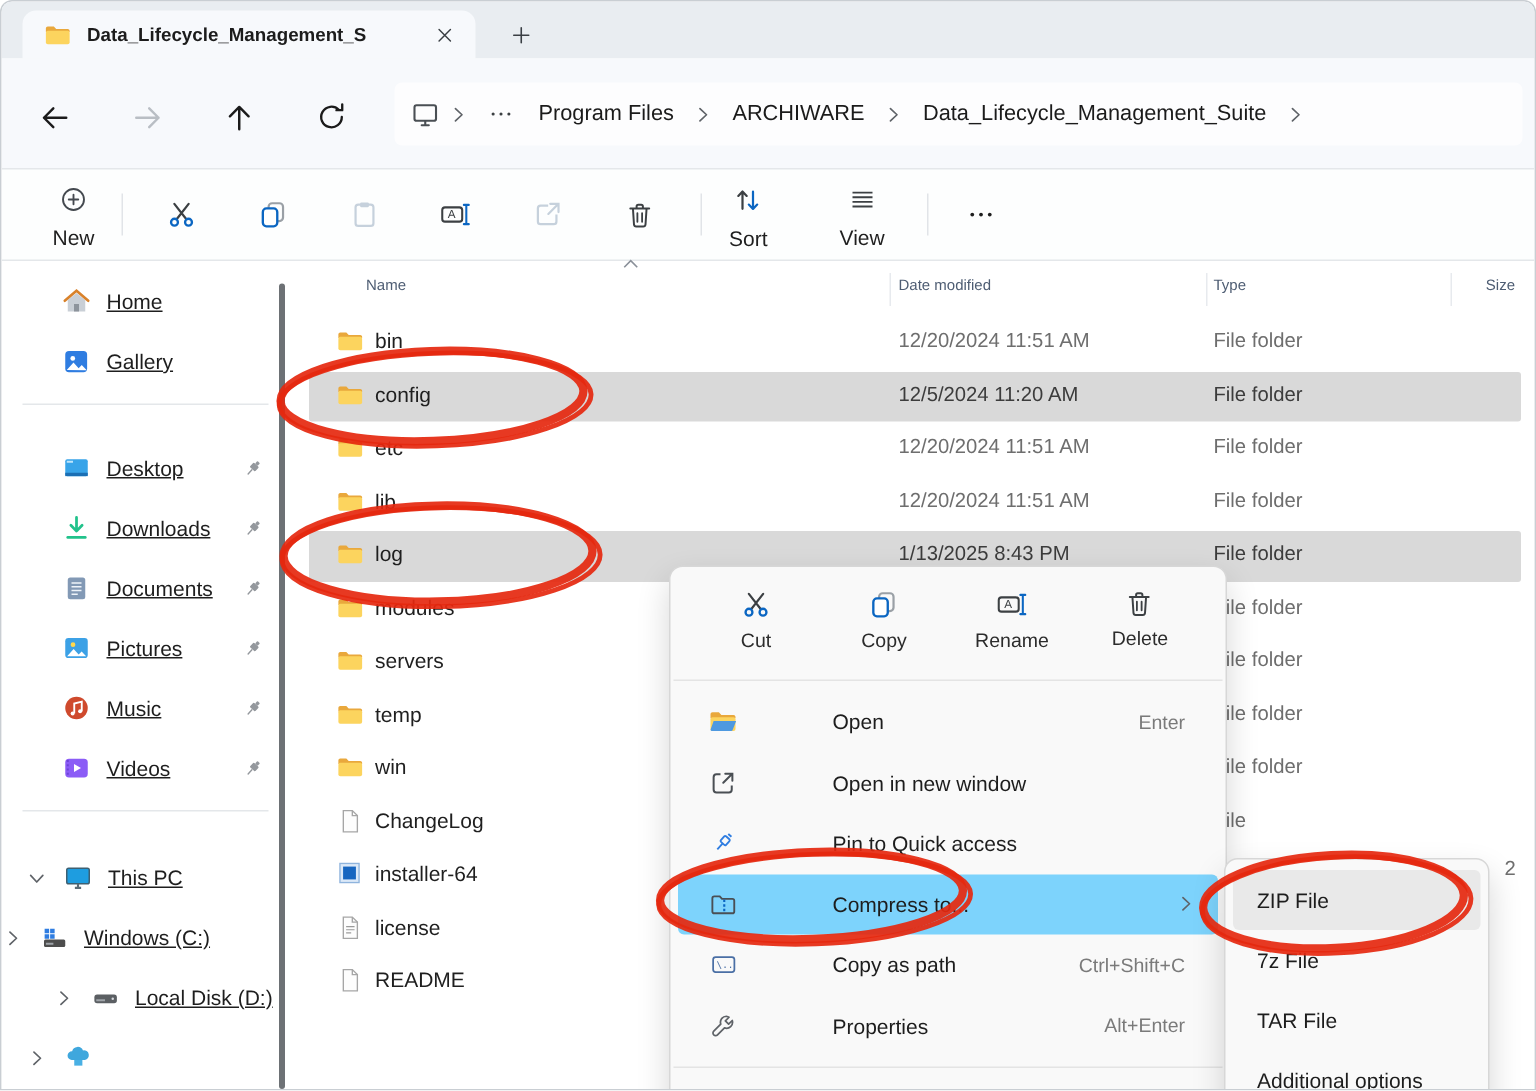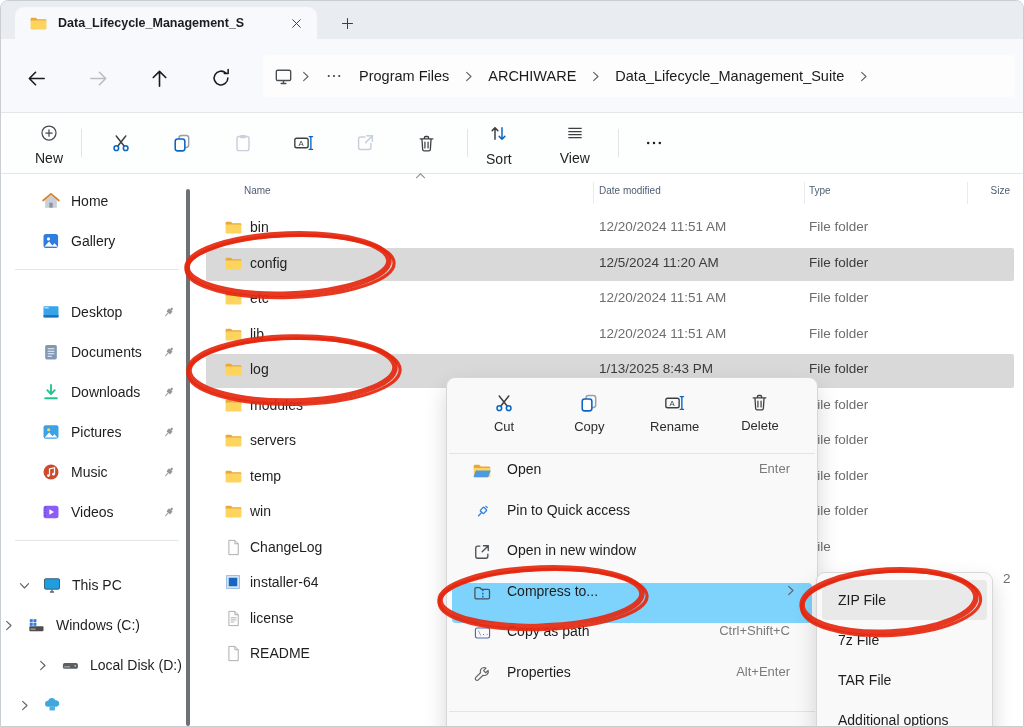--- a/index.html
+++ b/index.html
@@ -32,21 +32,21 @@
     border-top:1px solid #e4e7ea; border-bottom:1px solid #e4e7ea; display:flex; align-items:center; }
   .tb-btn { display:flex; align-items:center; gap:7px; height:40px; padding:0 10px; border-radius:5px;
     font-size:14px; color:#1f1f1f;flex-direction:column; }
   .tb-ic { width:38px; height:38px; display:flex; align-items:center; justify-content:center; border-radius:5px; }
   .tb-div { width:1px; height:28px; background:#e1e4e8; margin:0 8px; }
   svg { display:block; }
 
   
   .sidebar { position:absolute; left:0; top:173px; width:192px; bottom:0; background:#fff; overflow:hidden; }
   .sb-item { position:relative; height:40px; display:flex; align-items:center; font-size:14px; color:#1e1e1e; }
-  .sb-item .lbl { margin-left:10px; flex:1; white-space:nowrap; }
+  .sb-item .lbl { margin-left:10px; flex:1; white-space:nowrap;text-decoration:underline; }
   .sb-pin { margin-right:16px; }
   .sb-div { height:1px; background:#e4e7ea; margin:8px 14px; }
   .sb-sel { position:absolute; left:2px; right:4px; top:2px; bottom:2px; background:#e6e6e6; border-radius:4px; z-index:0; }
   .sb-item > * { position:relative; z-index:1; }
   .sb-scroll { position:absolute; left:185px; top:188px; width:4px; bottom:0; background:#6d7175; border-radius:2px; }
 
   .main { position:absolute; left:200px; top:173px; right:0; bottom:0; background:#fff; }
   .lv-header { position:absolute; top:4px; left:5px; right:9px; height:30px; font-size:10px; color:#4e5d73; }
   .lv-header .h { position:absolute; top:7px; }
   .col-sep { position:absolute; top:4px; width:1px; height:22px; background:#e7eaee; }
@@ -62,22 +62,22 @@
   .size-frag { position:absolute; left:1002px; top:570px; font-size:13.5px; color:#6e6e6e; z-index:3; }
 
   
   .cmenu { position:absolute; left:445px; top:376px; width:372px; height:420px; background:#f9f9f9;
     border:1px solid #d7d7d7; border-radius:9px; box-shadow:0 10px 22px rgba(0,0,0,.16); z-index:10; padding-top:10px; }
   .cm-iconrow { display:flex; justify-content:space-between; padding:0 26px; }
   .cm-iconbtn { width:62px; height:58px; display:flex; flex-direction:column; align-items:center; gap:5px;
     border-radius:5px; padding-top:4px; }
   .cm-iconbtn .t { font-size:13px; color:#2c2c2c; }
   .cm-sep { height:1px; background:#e4e4e4; margin:7px 2px; }
-  .cm-item { position:relative; height:40.5px; display:flex; align-items:flex-start; padding:0 14px 0 18px;
-    font-size:14px; color:#1d1d1d; margin:0 5px; border-radius:4px; }
+  .cm-item { position:relative; height:40.5px; display:flex; align-items:center; padding:0 14px 0 18px;
+    font-size:14px; color:#1d1d1d; margin:0 5px; border-radius:4px;gap:48px; }
   .cm-item.hov { background:#7dd3fc; }
   .cm-item .ic { width:24px; display:flex; justify-content:center; }
   .cm-item .lb { margin-left:13px; flex:1; }
   .cm-item .sc { font-size:13px; color:#7a7a7a; margin-right:8px; }
   .cm-item .sub { display:flex; }
 
   
   .smenu { position:absolute; left:815px; top:571px; width:177px; height:170px; background:#f9f9f9;
     border:1px solid #d7d7d7; border-radius:9px; box-shadow:0 10px 22px rgba(0,0,0,.16); z-index:11; padding-top:7px; }
   .sm-item { height:40px; display:flex; align-items:center; padding:0 16px; font-size:14px; color:#1d1d1d;
@@ -310,43 +310,43 @@
               <rect x="10.4" y="3.6" width="3.2" height="3.4" rx="0.8"></rect>
               <rect x="8.6" y="7" width="6.8" height="5.6" rx="1"></rect>
               <rect x="11.4" y="12.6" width="1.3" height="6.6" rx="0.6"></rect>
             </g>
           </svg>
         </span>
       </div>
       <div class="sb-item" style="padding-left: 40px;">
         <span>
           <svg width="20" height="20" viewBox="0 0 24 24">
-            <rect x="5" y="3.5" width="14" height="17.5" rx="2" fill="#8299b5"></rect>
-            <path d="M8 8h8M8 11h8M8 14h8M8 17h5" stroke="#eef3f9" stroke-width="1.3"></path>
-          </svg>
-        </span>
-        <span class="lbl">Documents</span>
+            <path d="M12 3.5v10.5M7.5 9.8l4.5 4.7 4.5-4.7" fill="none" stroke="#21c28b" stroke-width="2.2" stroke-linecap="round" stroke-linejoin="round"></path>
+            <path d="M5 19.5h14" stroke="#21c28b" stroke-width="2.2" stroke-linecap="round"></path>
+          </svg>
+        </span>
+        <span class="lbl">Downloads</span>
         <span class="sb-pin">
           <svg width="17" height="17" viewBox="0 0 24 24">
             <g transform="rotate(42 12 12)" fill="#94989d">
               <rect x="10.4" y="3.6" width="3.2" height="3.4" rx="0.8"></rect>
               <rect x="8.6" y="7" width="6.8" height="5.6" rx="1"></rect>
               <rect x="11.4" y="12.6" width="1.3" height="6.6" rx="0.6"></rect>
             </g>
           </svg>
         </span>
       </div>
       <div class="sb-item" style="padding-left: 40px;">
         <span>
           <svg width="20" height="20" viewBox="0 0 24 24">
-            <path d="M12 3.5v10.5M7.5 9.8l4.5 4.7 4.5-4.7" fill="none" stroke="#21c28b" stroke-width="2.2" stroke-linecap="round" stroke-linejoin="round"></path>
-            <path d="M5 19.5h14" stroke="#21c28b" stroke-width="2.2" stroke-linecap="round"></path>
-          </svg>
-        </span>
-        <span class="lbl">Downloads</span>
+            <rect x="5" y="3.5" width="14" height="17.5" rx="2" fill="#8299b5"></rect>
+            <path d="M8 8h8M8 11h8M8 14h8M8 17h5" stroke="#eef3f9" stroke-width="1.3"></path>
+          </svg>
+        </span>
+        <span class="lbl">Documents</span>
         <span class="sb-pin">
           <svg width="17" height="17" viewBox="0 0 24 24">
             <g transform="rotate(42 12 12)" fill="#94989d">
               <rect x="10.4" y="3.6" width="3.2" height="3.4" rx="0.8"></rect>
               <rect x="8.6" y="7" width="6.8" height="5.6" rx="1"></rect>
               <rect x="11.4" y="12.6" width="1.3" height="6.6" rx="0.6"></rect>
             </g>
           </svg>
         </span>
       </div>
@@ -693,36 +693,36 @@
             <rect x="2" y="8.5" width="20" height="11" rx="1.6" fill="#fcd45e"></rect>
             <path d="M2 18.5l2.5-7h18l-2.8 7.2c-.2.5-.8.9-1.4.9H3.6c-.9 0-1.6-.5-1.6-1.1z" fill="#4e99e0"></path>
           </svg>
         </span>
         <span class="lb">Open</span>
         <span class="sc">Enter</span>
       </div>
       <div class="cm-item">
         <span class="ic">
           <svg width="20" height="20" viewBox="0 0 24 24">
+            <path d="M10 5H6.8A2.3 2.3 0 0 0 4.5 7.3v9.9a2.3 2.3 0 0 0 2.3 2.3h9.9a2.3 2.3 0 0 0 2.3-2.3V14" fill="none" stroke="#4a4f54" stroke-width="1.6"></path>
+            <path d="M13.8 4.5h5.7v5.7M19 5L12.2 11.8" fill="none" stroke="#4a4f54" stroke-width="1.6" stroke-linecap="round"></path>
+          </svg>
+        </span>
+        <span class="lb">Open in new window</span>
+      </div>
+      <div class="cm-item">
+        <span class="ic">
+          <svg width="20" height="20" viewBox="0 0 24 24">
             <g transform="rotate(42 12 12)" fill="none" stroke="#2f7de1" stroke-width="1.5">
               <rect x="9.2" y="6.4" width="5.6" height="6" rx="1"></rect>
               <path d="M10.3 3.8h3.4M12 12.6v6.2"></path>
             </g>
           </svg>
         </span>
         <span class="lb">Pin to Quick access</span>
-      </div>
-      <div class="cm-item">
-        <span class="ic">
-          <svg width="20" height="20" viewBox="0 0 24 24">
-            <path d="M10 5H6.8A2.3 2.3 0 0 0 4.5 7.3v9.9a2.3 2.3 0 0 0 2.3 2.3h9.9a2.3 2.3 0 0 0 2.3-2.3V14" fill="none" stroke="#4a4f54" stroke-width="1.6"></path>
-            <path d="M13.8 4.5h5.7v5.7M19 5L12.2 11.8" fill="none" stroke="#4a4f54" stroke-width="1.6" stroke-linecap="round"></path>
-          </svg>
-        </span>
-        <span class="lb">Open in new window</span>
       </div>
       <div class="cm-item hov">
         <span class="ic">
           <svg width="20" height="20" viewBox="0 0 24 24">
             <path d="M3.5 7c0-.8.7-1.5 1.5-1.5h4.4l1.8 2h8.3c.8 0 1.5.7 1.5 1.5v8.5c0 .8-.7 1.5-1.5 1.5H5c-.8 0-1.5-.7-1.5-1.5z" fill="none" stroke="#4a4f54" stroke-width="1.5"></path>
             <path d="M13 8v10.5" stroke="#0b66c2" stroke-width="1.7" stroke-dasharray="2 1.7"></path>
           </svg>
         </span>
         <span class="lb">Compress to...</span>
         <span class="sub">

